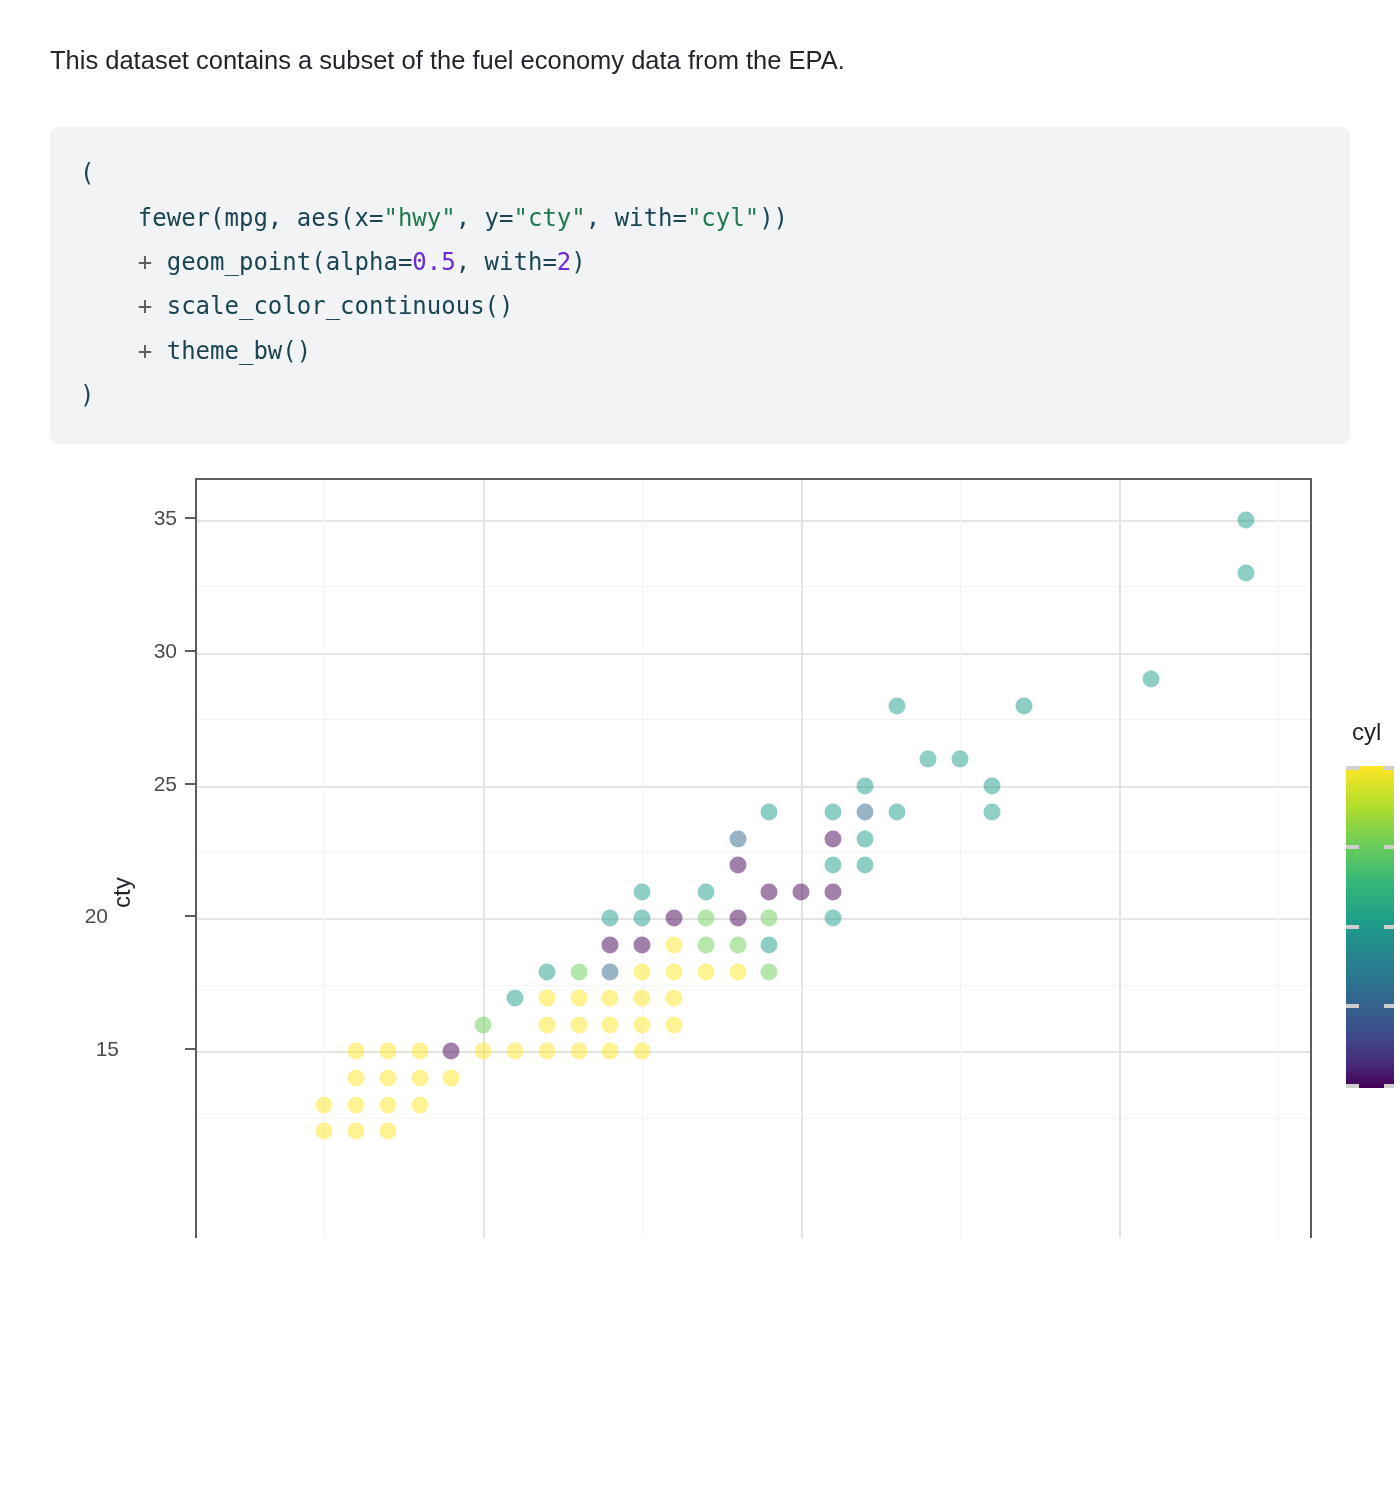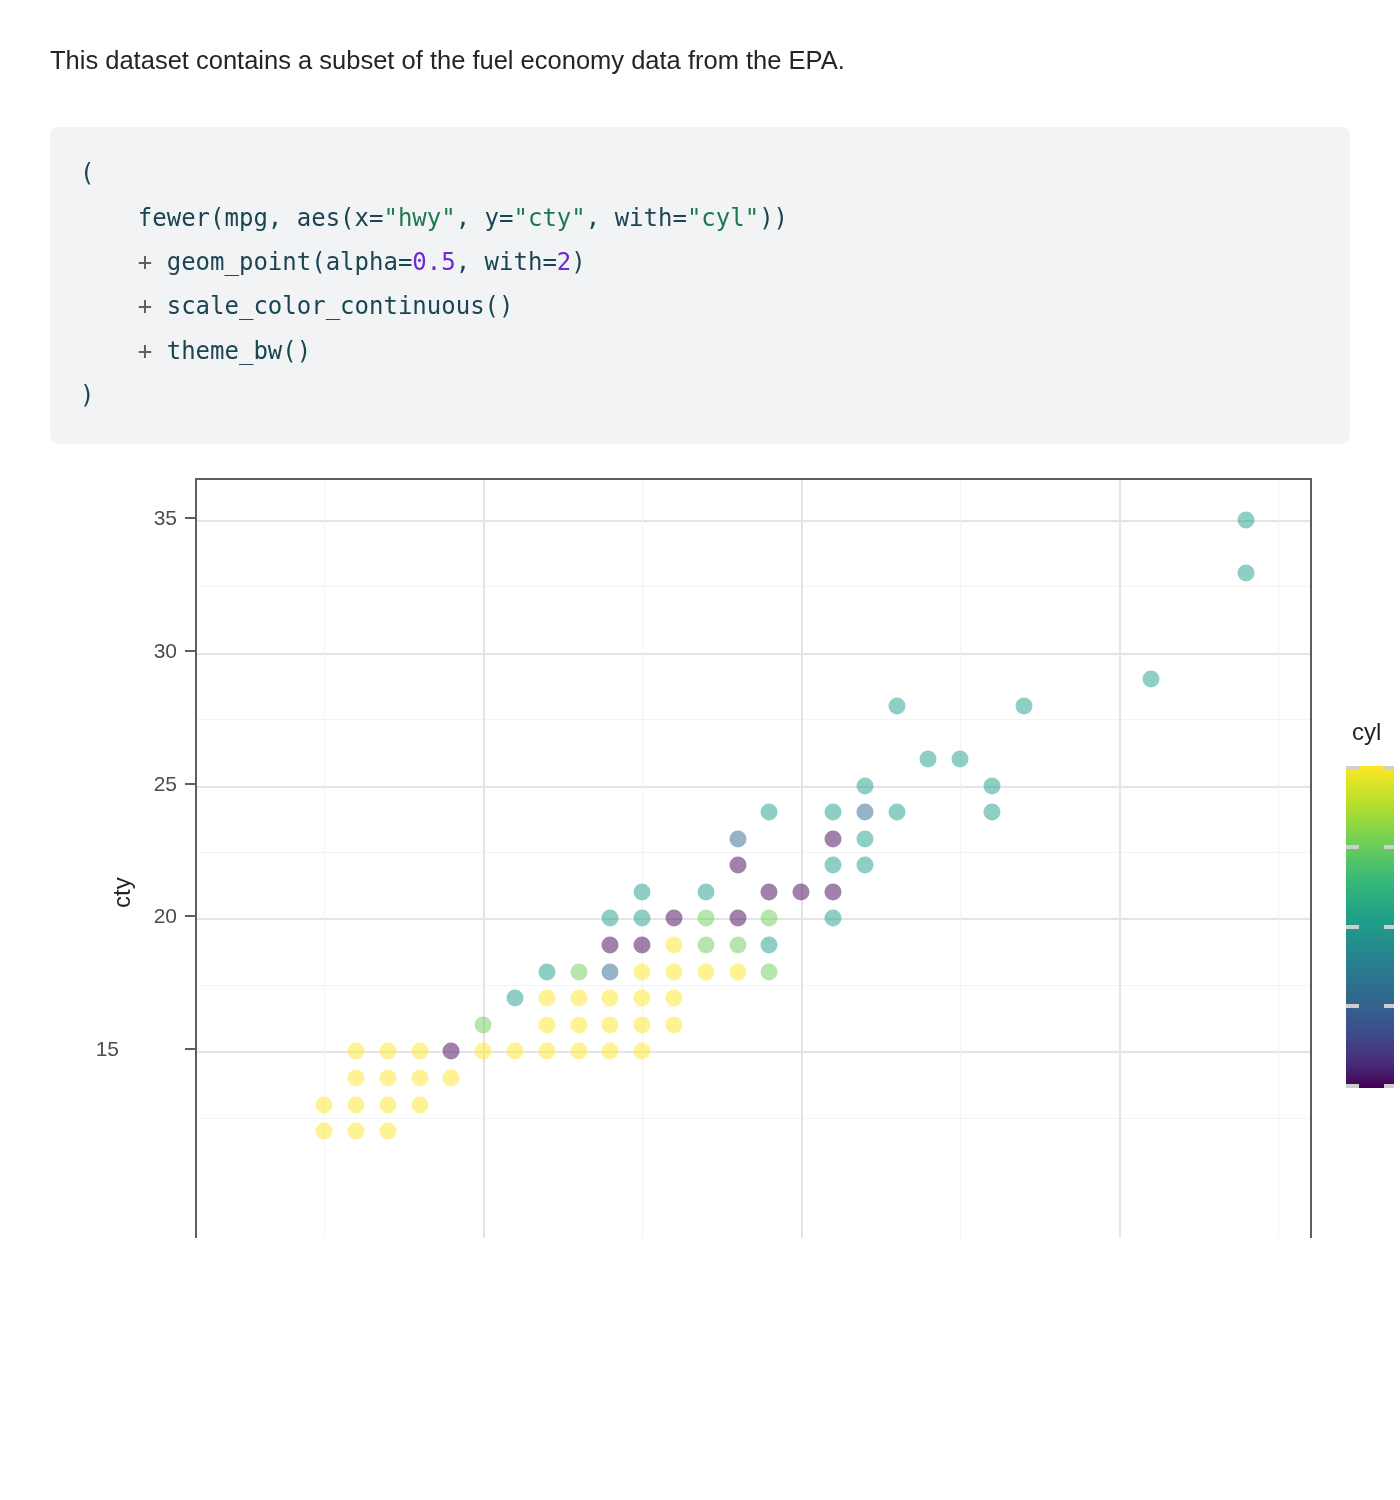--- a/index.html
+++ b/index.html
@@ -298,21 +298,21 @@
           <div class="legend-tick left" style="top: 238.5px;"></div>
           <div class="legend-tick right" style="top: 238.5px;"></div>
           <div class="legend-tick left" style="top: 318px;"></div>
           <div class="legend-tick right" style="top: 318px;"></div>
         </div>
     </div>
 
   <div class="ytick-mark" style="left: 135px; top: 571.825px;"></div>
       <div class="ytick-label" style="top: 571.825px; right: 1231px;">15</div>
       <div class="ytick-mark" style="left: 135px; top: 438.842px;"></div>
-      <div class="ytick-label" style="top: 438.842px; right: 1173px;">20</div>
+      <div class="ytick-label" style="top: 438.842px; right: 1242px;">20</div>
       <div class="ytick-mark" style="left: 135px; top: 305.86px;"></div>
       <div class="ytick-label" style="top: 305.86px; right: 1173px;">25</div>
       <div class="ytick-mark" style="left: 135px; top: 172.877px;"></div>
       <div class="ytick-label" style="top: 172.877px; right: 1173px;">30</div>
       <div class="ytick-mark" style="left: 135px; top: 39.8947px;"></div>
       <div class="ytick-label" style="top: 39.8947px; right: 1173px;">35</div>
     </div>
 
 </div>
 

